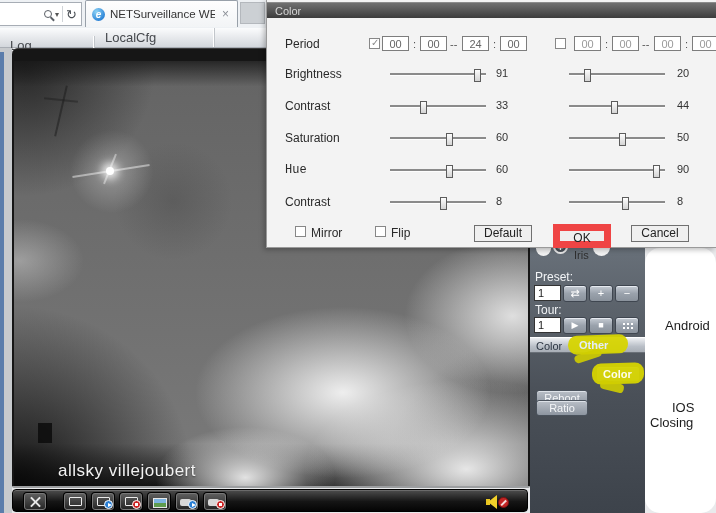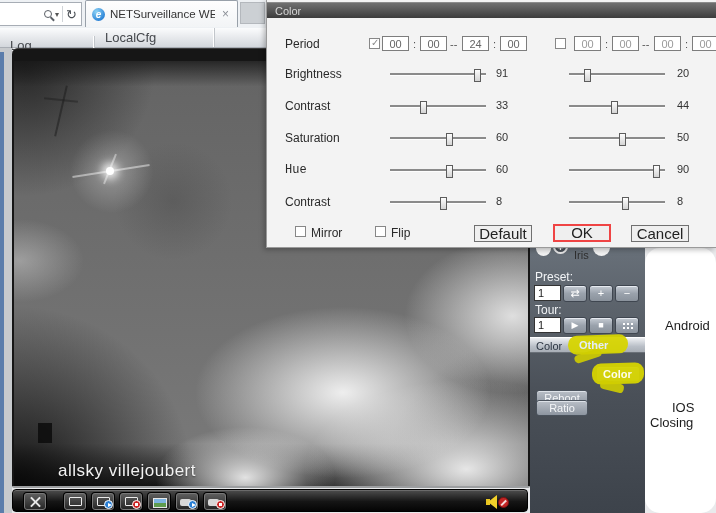--- a/index.html
+++ b/index.html
@@ -153,22 +153,22 @@
     font-size:11px; color:#666; text-align:center; line-height:14px; }
   .tfield.dim { color:#9a9a9a; }
   .tsep { position:absolute; font-size:11px; color:#555; }
   .slider-row { position:absolute; left:0; width:450px; height:16px;padding-left:40px; }
   .track { position:absolute; top:7px; height:0; border-top:2px solid #8a8a8a;
     border-bottom:1px solid #fdfdfd; }
   .thumb { position:absolute; top:-6px; width:7px; height:13px;
     background:linear-gradient(#fdfdfd,#d4d4d4); border:1px solid #5c5c5c; }
   .sl-val { position:absolute; top:1px; font-size:11px; color:#333; width:30px; }
   .dlg-btn { position:absolute; height:17px; background:#efefef; border:1px solid #707070;
-    font-size:15px; color:#222; text-align:center; line-height:15px; }
-  .dlg-btn.default-btn { border:2px solid #ef4444; height:18px; line-height:14px; }
+    font-size:12px; color:#222; text-align:center; line-height:15px; }
+  .dlg-btn.default-btn { border:7px solid #ef4444; height:24px; line-height:14px; }
 </style>
 </head>
 <body>
 
 <div id="screen">
 
   <div class="abs browser-top">
     <div class="abs addr-field">
       <span class="mag"></span>
       <span class="dd-arrow">▾</span>

